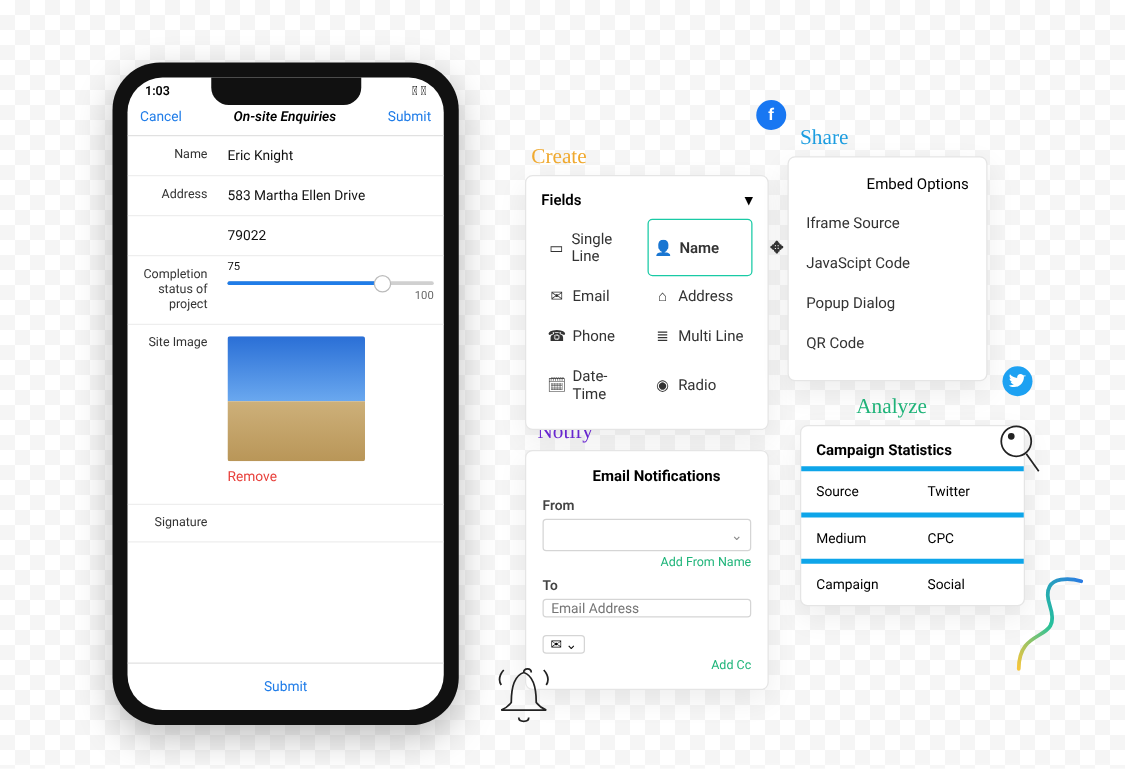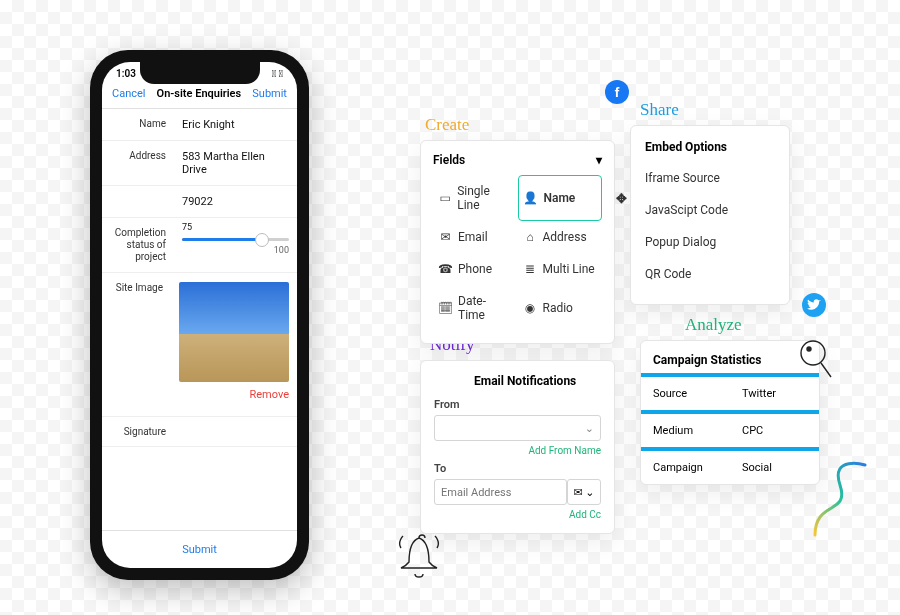--- a/index.html
+++ b/index.html
@@ -4,41 +4,41 @@
 <style>
   * { box-sizing: border-box; margin: 0; padding: 0; font-family: -apple-system, BlinkMacSystemFont, "Segoe UI", Roboto, Arial, sans-serif; }
   body { width: 900px; height: 615px; position: relative; background: #fff; }
   
   .checker { position: absolute; inset: 0; background-image:
     linear-gradient(45deg,#eee 25%,transparent 25%,transparent 75%,#eee 75%,#eee),
     linear-gradient(45deg,#eee 25%,transparent 25%,transparent 75%,#eee 75%,#eee);
     background-size: 24px 24px; background-position:0 0,12px 12px; opacity:.55;}
 
   
-  .phone { position:absolute; left:90px; top:50px; width:219px; height:530px;
+  .phone { position:absolute; left:90px; top:50px; width:277px; height:530px;
     border-radius:38px; background:#111; padding:12px; box-shadow:0 10px 30px rgba(0,0,0,.25);}
   .phone-screen{width:100%;height:100%;background:#fff;border-radius:28px;overflow:hidden;display:flex;flex-direction:column;font-size:11px;}
   .notch{position:absolute;top:12px;left:50%;transform:translateX(-50%);width:120px;height:22px;background:#111;border-radius:0 0 14px 14px;}
   .status{display:flex;justify-content:space-between;padding:6px 14px 0;font-size:10px;font-weight:600;}
   .navbar{display:flex;justify-content:space-between;align-items:flex-start;padding:8px 10px;border-bottom:1px solid #e1e1e1;}
-  .navbar .ctr{font-weight:600;}
+  .navbar .ctr{font-weight:600;font-style:italic;}
   .link{color:#1f7ce8;}
   .form{flex:1;overflow:auto;}
   .row{display:flex;border-bottom:1px solid #eee;}
   .row .lbl{width:72px;text-align:right;padding:9px 8px 9px 4px;color:#333;font-size:10px;}
   .row .val{flex:1;padding:9px 8px;color:#111;}
   .slider-row .val{position:relative;padding-top:16px;}
   .slider{height:3px;background:#d0d0d0;border-radius:2px;position:relative;margin:4px 0;}
   .slider .fill{position:absolute;left:0;top:0;bottom:0;width:75%;background:#1f7ce8;border-radius:2px;}
   .slider .knob{position:absolute;left:75%;top:50%;transform:translate(-50%,-50%);width:14px;height:14px;background:#fff;border:1px solid #bbb;border-radius:50%;}
   .s-end{display:flex;justify-content:space-between;font-size:9px;color:#666;}
   .siteimg{width:110px;height:100px;border-radius:2px;overflow:hidden;}
   .sky{height:52%;background:linear-gradient(#2a6fd6,#6aa8ef);}
   .ground{height:48%;background:linear-gradient(#cdb07a,#b99658);}
-  .remove{color:#e8413c;display:block;text-align:right;padding:6px 0;font-size:11px;}
+  .remove{color:#e8413c;display:block;text-align:left;padding:6px 0;font-size:11px;}
   .sig{width:60px;height:32px;border:1px solid #ccc;display:flex;align-items:center;justify-content:center;font-family:cursive;}
   .bottombar{border-top:1px solid #e1e1e1;text-align:center;padding:12px;color:#1f7ce8;}
 
   
   .card{position:absolute;background:#fff;border:1px solid #e5e5e5;border-radius:6px;box-shadow:0 8px 24px rgba(0,0,0,.07);font-size:12px;}
   .section-title{position:absolute;font-family:"Comic Sans MS",cursive;font-size:17px;}
   .t-create{left:425px;top:115px;color:#f0a92e;}
   .t-notify{left:430px;top:335px;color:#6d28d9;}
   .t-share {left:640px;top:100px;color:#1c9de0;}
   .t-analyze{left:685px;top:315px;color:#1fb57a;}
@@ -52,27 +52,27 @@
   .f-item.name{border:1px solid #19caa5;border-radius:4px;font-weight:600;background:#fff;position:relative;}
   .mover{position:absolute;right:-26px;top:50%;transform:translateY(-50%);font-size:13px;}
 
   
   .notify{left:420px;top:360px;width:195px;padding:13px;}
   .notify h4{font-size:12px;font-weight:700;margin-bottom:10px;padding-left:40px;}
   .fld-lbl{font-size:11px;color:#444;font-weight:600;margin:6px 0 4px;}
   .sel,.inp{width:100%;border:1px solid #d5d5d5;border-radius:3px;height:26px;padding:0 6px;font-size:11px;}
   .sel{display:flex;align-items:center;justify-content:flex-end;color:#888;}
   .addlink{display:block;text-align:right;color:#1fb57a;font-size:10px;margin-top:4px;}
-  .to-row{display:flex;gap:0;}
+  .to-row{display:flex;gap:14px;flex-direction:column;}
   .to-row .inp{flex:1;}
   .mailico{width:34px;border:1px solid #d5d5d5;border-radius:3px;display:flex;align-items:center;justify-content:center;font-size:11px;}
 
   
   .share{left:630px;top:125px;width:160px;padding:14px;}
-  .share h4{font-weight:700;margin-bottom:8px;}
+  .share h4{font-weight:400;margin-bottom:8px;text-align:right;}
   .opt{padding:9px 0;color:#333;}
 
   
   .analyze{left:640px;top:340px;width:180px;}
   .analyze h4{padding:12px 12px 6px;font-weight:700;}
   .tbl .r{display:flex;border-top:4px solid #0ea5e9;}
   .tbl .c{flex:1;padding:10px 12px;font-size:11px;}
 
   
   .bubble{position:absolute;width:24px;height:24px;border-radius:50%;display:flex;align-items:center;justify-content:center;color:#fff;font-weight:700;font-size:13px;}

